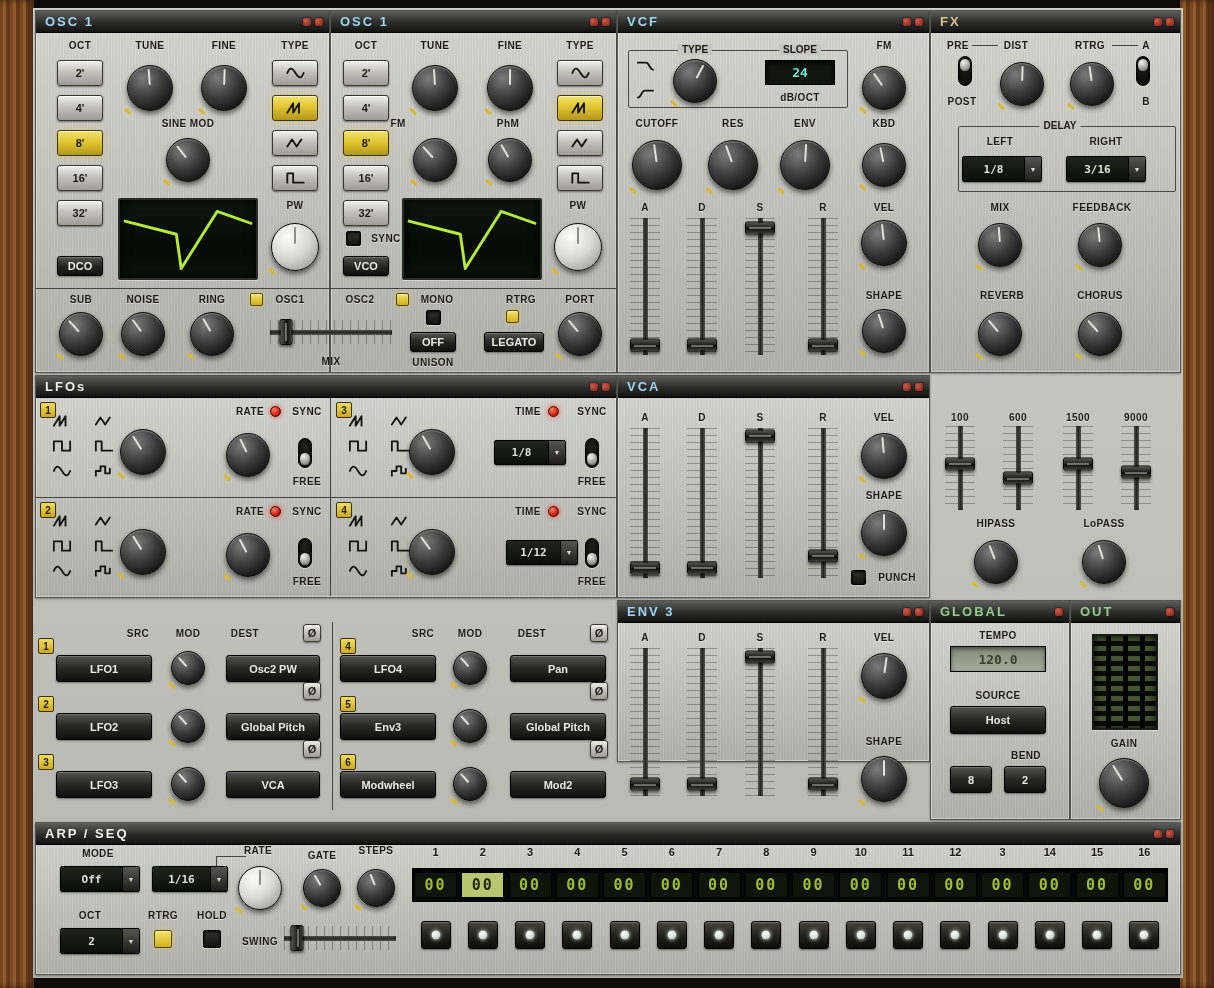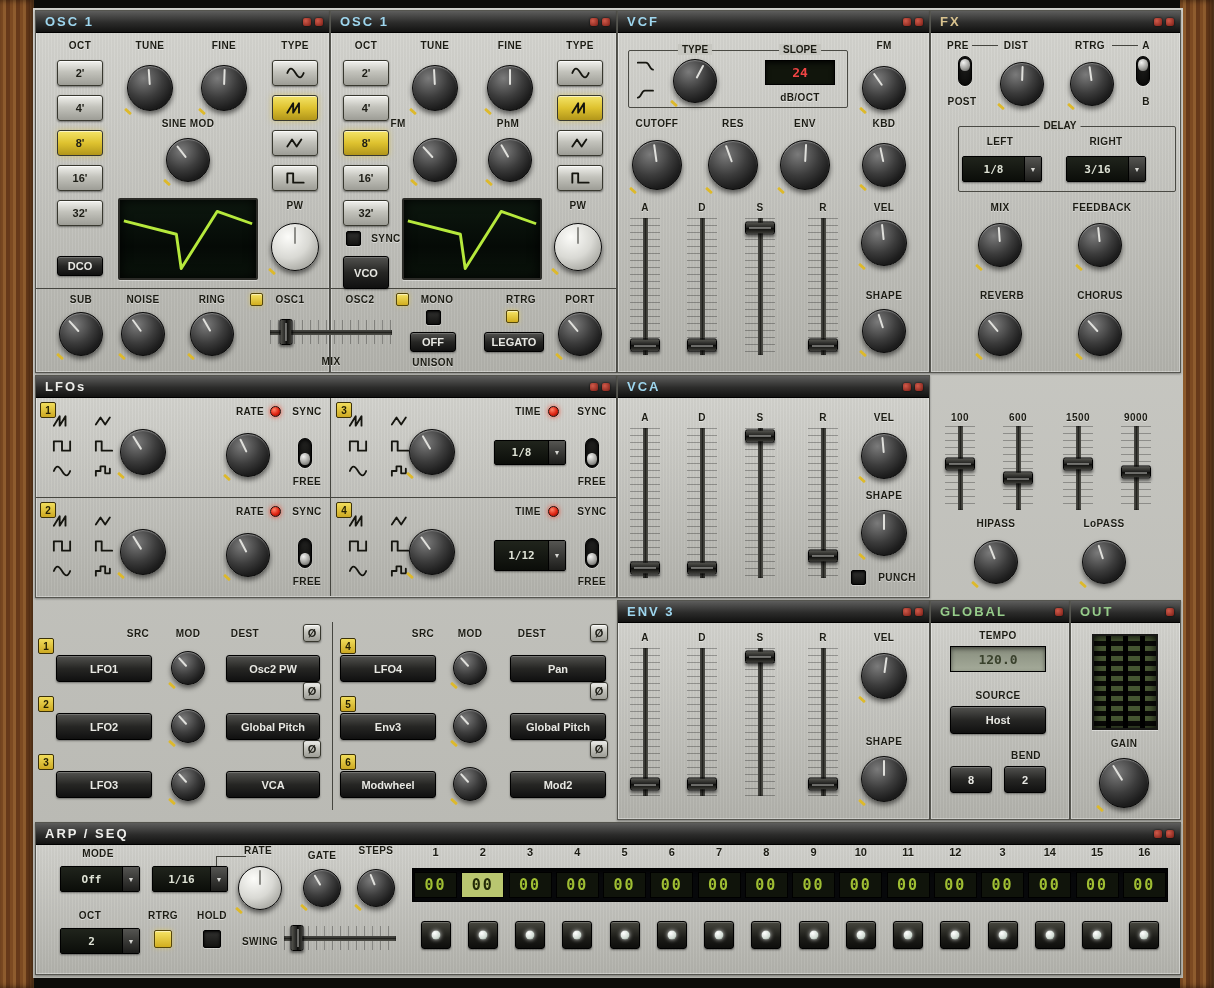--- a/index.html
+++ b/index.html
@@ -27,21 +27,21 @@
 .hs{position:absolute;background:repeating-linear-gradient(90deg,rgba(0,0,0,.28) 0 1px,transparent 1px 8px);z-index:2}
 .hs::before{content:"";position:absolute;top:50%;left:0;right:0;height:5px;margin-top:-2px;background:linear-gradient(180deg,#6a6a63,#22221e 50%,#74746c);box-shadow:inset 0 0 2px #000}
 .hs .hdl{position:absolute;top:50%;transform:translate(-50%,-50%);width:13px;height:26px;background:linear-gradient(90deg,#55554f,#232321 45%,#0e0e0c 55%,#3d3d38);border:1px solid #000;border-radius:2px;box-shadow:0 2px 3px rgba(0,0,0,.5)}
 .hs .hdl::after{content:"";position:absolute;top:3px;bottom:3px;left:50%;width:1px;background:#c4c4bf}
 .btn{position:absolute;display:flex;align-items:center;justify-content:center;background:linear-gradient(180deg,#f1f1ed,#c3c3bc 45%,#9d9d96);border:1px solid #38382f;border-radius:3px;box-shadow:inset 0 1px 0 rgba(255,255,255,.7),0 1px 2px rgba(0,0,0,.45);font-size:11px;font-weight:bold;color:#1d1d16;z-index:2}
 .btn.sel{background:linear-gradient(180deg,#f4e468,#dec22f 50%,#b2961a);box-shadow:inset 0 1px 0 rgba(255,255,255,.6),0 0 6px rgba(222,194,47,.5)}
 .dbtn{position:absolute;display:flex;align-items:center;justify-content:center;background:linear-gradient(180deg,#52524f,#262624 50%,#101010);border:1px solid #000;border-radius:3px;box-shadow:inset 0 1px 0 rgba(255,255,255,.2),0 1px 2px rgba(0,0,0,.4);font-size:11px;font-weight:bold;color:#e8e8e3;z-index:2}
 .dd{position:absolute;display:flex;border:1px solid #000;border-radius:2px;box-shadow:0 1px 2px rgba(0,0,0,.45);z-index:2}
 .dd .val{flex:1;display:flex;align-items:center;justify-content:center;background:linear-gradient(180deg,#20241c,#0b0d09);color:#dfe3d6;font-size:11px;font-weight:bold;font-family:"DejaVu Sans Mono",monospace}
 .dd .arw{width:17px;display:flex;align-items:center;justify-content:center;background:linear-gradient(180deg,#555552,#1d1d1b);color:#d6d6d2;font-size:7px;border-left:1px solid #000}
-.lcd{position:absolute;display:flex;align-items:center;justify-content:center;background:#11150c;border:1px solid #000;box-shadow:inset 0 2px 5px rgba(0,0,0,.85);color:#ef4444;font-family:"DejaVu Sans Mono",monospace;font-weight:bold;z-index:2}
+.lcd{position:absolute;display:flex;align-items:center;justify-content:center;background:#11150c;border:1px solid #000;box-shadow:inset 0 2px 5px rgba(0,0,0,.85);color:#5eead4;font-family:"DejaVu Sans Mono",monospace;font-weight:bold;z-index:2}
 .lcd.pale{background:linear-gradient(180deg,#878d7d,#a5ab9a);color:#39412c;box-shadow:inset 0 2px 4px rgba(0,0,0,.5)}
 .ledr{position:absolute;width:11px;height:11px;border-radius:50%;background:radial-gradient(circle at 35% 30%,#ff8468,#e02412 55%,#7c0e06);border:1px solid #2a0a06;box-shadow:0 0 5px rgba(255,50,25,.8);z-index:2}
 .ledy{position:absolute;background:linear-gradient(180deg,#f6e465,#d2ae1e);border:1px solid #55470a;border-radius:2px;box-shadow:inset 0 1px 1px rgba(255,255,255,.55),0 0 5px rgba(235,205,70,.55);z-index:2}
 .badge{position:absolute;width:16px;height:16px;background:linear-gradient(180deg,#f1dd5b,#cda922);border:1px solid #3a3008;display:flex;align-items:center;justify-content:center;font-size:10px;font-weight:bold;color:#241f04;border-radius:2px;z-index:2}
 .chk{position:absolute;width:15px;height:15px;background:linear-gradient(180deg,#323230,#141412);border:1px solid #000;border-radius:2px;box-shadow:inset 0 1px 3px #000,0 1px 0 rgba(255,255,255,.35);z-index:2}
 .sw{position:absolute;width:14px;height:30px;background:linear-gradient(180deg,#242422,#0d0d0c);border:1px solid #000;border-radius:7px;box-shadow:inset 0 1px 4px #000,0 1px 0 rgba(255,255,255,.3);z-index:2}
 .sw .ball{position:absolute;left:1px;width:10px;height:12px;border-radius:45%;background:radial-gradient(circle at 35% 30%,#f2f2f0,#9d9d99 60%,#565653)}
 .sw.top .ball{top:2px}.sw.bot .ball{bottom:2px}
 .scr{position:absolute;background:linear-gradient(180deg,#0d180f,#050a06 60%,#0a130b);border:2px solid #2b2b27;box-shadow:inset 0 0 12px #000,0 1px 0 rgba(255,255,255,.4);border-radius:2px;z-index:2}
 .scr svg{position:absolute;inset:0;width:100%;height:100%}
@@ -102,21 +102,21 @@
           <i class="scrw" style="right:18px"></i>
         </div>
       </div>
 <div class="sec" style="left:584px;top:367px;width:313px;height:223px">
         <div class="hd c-cyan">
           <span>VCA</span>
           <i class="scrw" style="right:6px"></i>
           <i class="scrw" style="right:18px"></i>
         </div>
       </div>
-<div class="sec" style="left:584px;top:592px;width:313px;height:220px">
+<div class="sec" style="left:584px;top:592px;width:313px;height:162px">
         <div class="hd c-cyan">
           <span>ENV 3</span>
           <i class="scrw" style="right:6px"></i>
           <i class="scrw" style="right:18px"></i>
         </div>
       </div>
 <div class="sec" style="left:897px;top:592px;width:140px;height:220px">
         <div class="hd c-green">
           <span>GLOBAL</span>
           <i class="scrw" style="right:6px"></i>
@@ -233,21 +233,21 @@
           <path d="M1,9 L5,3 L9,9 L13,3" fill="none" stroke="currentColor" stroke-width="1.6" stroke-linejoin="round" stroke-linecap="round"></path>
         </svg></span>
     </div>
 <div class="btn gbtn" style="left:557px;top:165px;width:46px;height:26px">
       <span class="gl"><svg viewBox="0 0 16 12" width="19" height="14">
           <path d="M1,10 L1,2 L6,2 L6,10 L15,10" fill="none" stroke="currentColor" stroke-width="1.6" stroke-linejoin="round" stroke-linecap="round"></path>
         </svg></span>
     </div>
 <div class="chk" style="left:346px;top:231px"></div>
 <span class="lbl" style="left:386px;top:233px">SYNC</span>
-<div class="dbtn" style="left:343px;top:256px;width:46px;height:33px">VCO</div>
+<div class="dbtn" style="left:343px;top:256px;width:46px;height:20px">VCO</div>
 <div class="scr" style="left:402px;top:198px;width:140px;height:82px">
       <svg viewBox="0 0 140 82" preserveAspectRatio="none">
         <polyline points="4,22 58,36 63,72 100,12 136,25"></polyline>
       </svg>
     </div>
 <span class="lbl" style="left:578px;top:200px">PW</span>
 <div class="knob light" style="left:578px;top:247px;width:48px;height:48px;--r:0deg">
       <div class="ptr"></div>
       <i class="tk"></i>
     </div>
@@ -538,21 +538,21 @@
 <span class="glyph" style="left:400px;top:564px"><svg viewBox="0 0 16 12" width="19" height="14">
         <path d="M1,10 L1,6 L5,6 L5,2 L9,2 L9,8 L13,8 L13,4" fill="none" stroke="currentColor" stroke-width="1.6" stroke-linejoin="round" stroke-linecap="round"></path>
       </svg></span>
 <div class="knob" style="left:432px;top:552px;width:46px;height:46px;--r:-36deg">
       <div class="ptr"></div>
       <i class="tk"></i>
     </div>
 <span class="lbl" style="left:528px;top:506px">TIME</span>
 <div class="ledr" style="left:548px;top:506px"></div>
 <span class="lbl" style="left:592px;top:506px">SYNC</span>
-<div class="dd" style="left:494px;top:540px;width:72px;height:31px">
+<div class="dd" style="left:506px;top:540px;width:72px;height:25px">
       <span class="val">1/12</span>
       <span class="arw">▼</span>
     </div>
 <div class="sw bot" style="left:585px;top:538px">
       <i class="ball"></i>
     </div>
 <span class="lbl" style="left:592px;top:576px">FREE</span>
 
 <span class="lbl" style="left:645px;top:412px">A</span>
 <span class="lbl" style="left:702px;top:412px">D</span>

